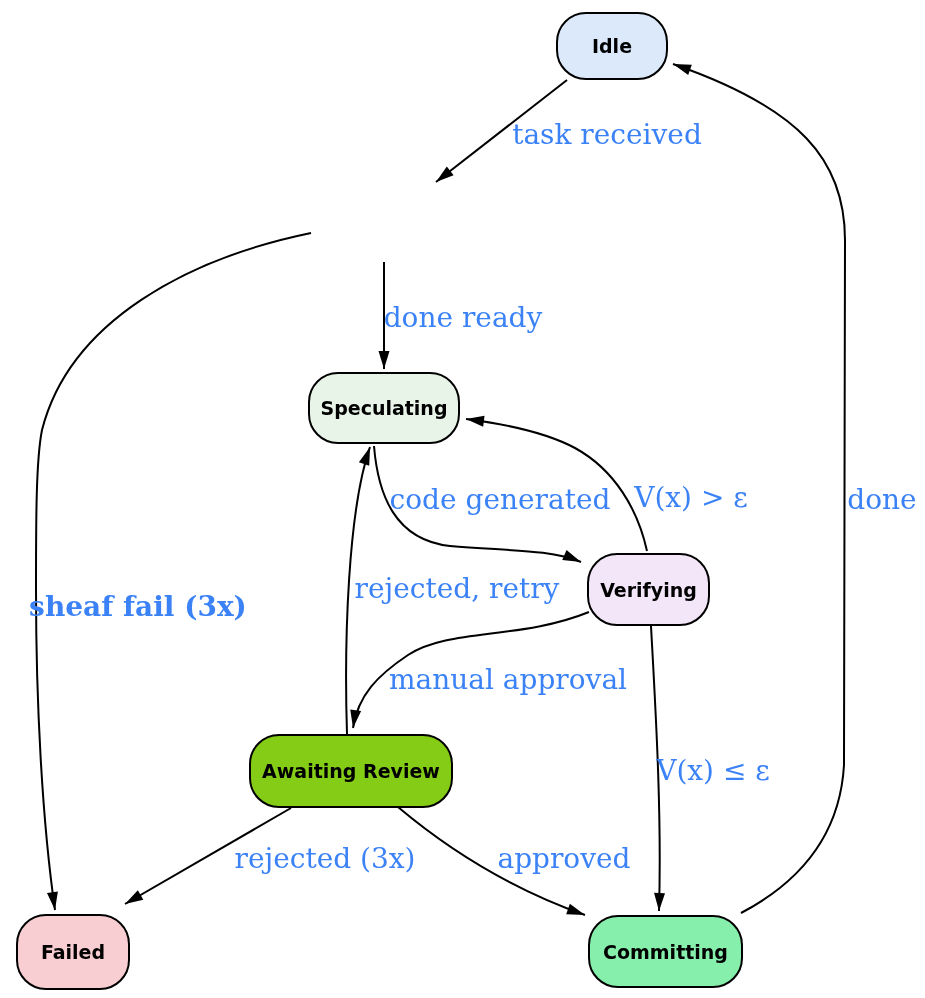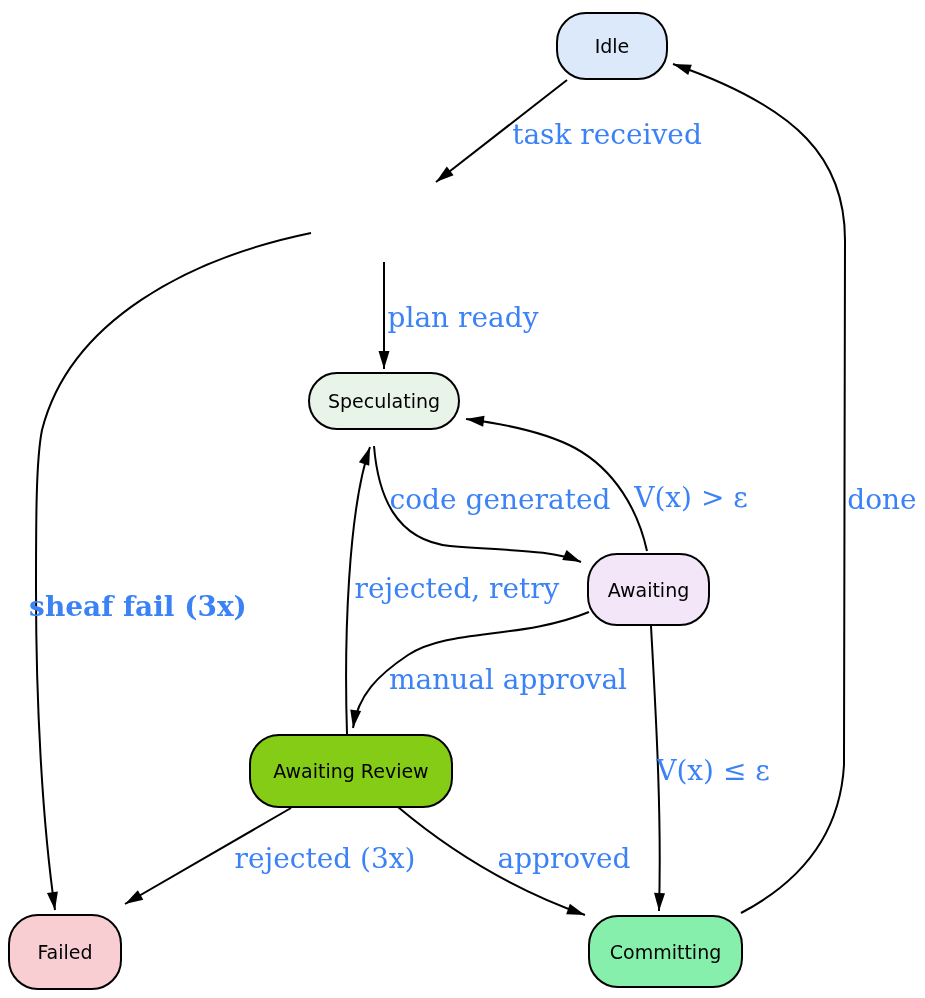--- a/index.html
+++ b/index.html
@@ -22,20 +22,21 @@
     stroke-width: 2;
   }
   .node {
     position: absolute;
     border: 2px solid #000000;
     border-radius: 30px;
     display: flex;
     align-items: center;
     justify-content: center;
     box-sizing: border-box;
+    font-weight: bold;
   }
   .node-label {
     font-family: "DejaVu Sans", "Liberation Sans", sans-serif;
     font-size: 19px;
     color: #000000;
     white-space: nowrap;
   }
   .edge-label {
     position: absolute;
     transform: translate(-50%, -50%);
@@ -68,42 +69,42 @@
     <path class="edge" marker-end="url(#arrow)" d="M 398 807 C 455 855, 520 892, 585 915"></path>
     <path class="edge" marker-end="url(#arrow)" d="M 311 233 C 190 258, 70 320, 42 430 C 36 460, 36 520, 36 590 C 36 700, 42 820, 55 910"></path>
     <path class="edge" marker-end="url(#arrow)" d="M 741 913 C 800 882, 840 835, 844 765 L 845 240 C 845 160, 800 108, 673 64"></path>
   </svg>
 
   <div class="node" style="left: 556px; top: 12px; width: 112px; height: 68px; background: rgb(219, 233, 250);">
     <span class="node-label">Idle</span>
   </div>
 
 
-  <div class="node" style="left: 308px; top: 372px; width: 152px; height: 58px; background: rgb(233, 244, 232);">
+  <div class="node" style="left: 308px; top: 372px; width: 152px; height: 72px; background: rgb(233, 244, 232);">
     <span class="node-label">Speculating</span>
   </div>
 
   <div class="node" style="left: 587px; top: 553px; width: 123px; height: 73px; background: rgb(243, 230, 248);">
-    <span class="node-label">Awaiting</span>
+    <span class="node-label">Verifying</span>
   </div>
 
   <div class="node" style="left: 249px; top: 734px; width: 204px; height: 74px; background: #84cc16; justify-content: center;">
     <span class="node-label">Awaiting Review</span>
   </div>
 
-  <div class="node" style="left: 8px; top: 914px; width: 114px; height: 76px; background: rgb(249, 206, 211);">
+  <div class="node" style="left: 16px; top: 914px; width: 114px; height: 76px; background: rgb(249, 206, 211);">
     <span class="node-label">Failed</span>
   </div>
 
   <div class="node" style="left: 588px; top: 915px; width: 155px; height: 73px; background: #86efac;">
     <span class="node-label">Committing</span>
   </div>
 
   <div class="edge-label" style="left:607px; top:134px;">task received</div>
-  <div class="edge-label" style="left:463px; top:317px;">plan ready</div>
+  <div class="edge-label" style="left:463px; top:317px;">done ready</div>
   <div class="edge-label" style="left:500px; top:499px;">code generated</div>
   <div class="edge-label" style="left:691px; top:497px;">V(x) &gt; ε</div>
   <div class="edge-label" style="left:508px; top:679px;">manual approval</div>
   <div class="edge-label" style="left:457px; top:588px;">rejected, retry</div>
   <div class="edge-label" style="left:713px; top:770px;">V(x) ≤ ε</div>
   <div class="edge-label" style="left:325px; top:858px;">rejected (3x)</div>
   <div class="edge-label" style="left:564px; top:858px;">approved</div>
   <div class="edge-label" style="left:138px; top:606px;font-weight:bold;">sheaf fail (3x)</div>
   <div class="edge-label" style="left:882px; top:499px;">done</div>
 

